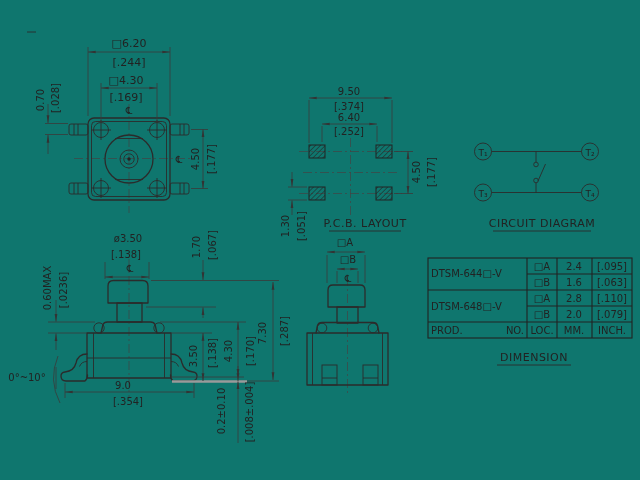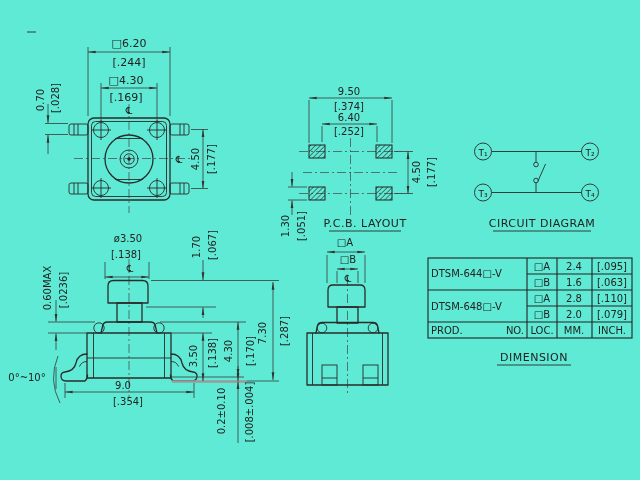--- a/index.html
+++ b/index.html
@@ -1,16 +1,16 @@
 <!DOCTYPE html>
 <html><head>
 <meta charset="utf-8">
 <style>
   html,body{margin:0;padding:0;background:#fff;}
-  #stage{position:relative;width:640px;height:480px;background:#5eead4;overflow:hidden;}
+  #stage{position:relative;width:640px;height:480px;background:#0f766e;overflow:hidden;}
   svg{position:absolute;left:0;top:0;}
   text{fill:#222;font-family:"DejaVu Sans","Liberation Sans",sans-serif;}
   .t9{font-size:9px;}
   .t10{font-size:10px;}
   .t11{font-size:11px;}
   .title{font-size:11px;letter-spacing:.5px;}
   .part{stroke:#2b2b2b;stroke-width:1.3;fill:none;stroke-linejoin:round;stroke-linecap:round;}
   .thin{stroke:#2b2b2b;stroke-width:0.9;fill:none;}
   .dim{stroke:#3a3a3a;stroke-width:0.8;fill:none;}
   .cl{stroke:#444;stroke-width:0.7;stroke-dasharray:9 3 2 3;fill:none;}

